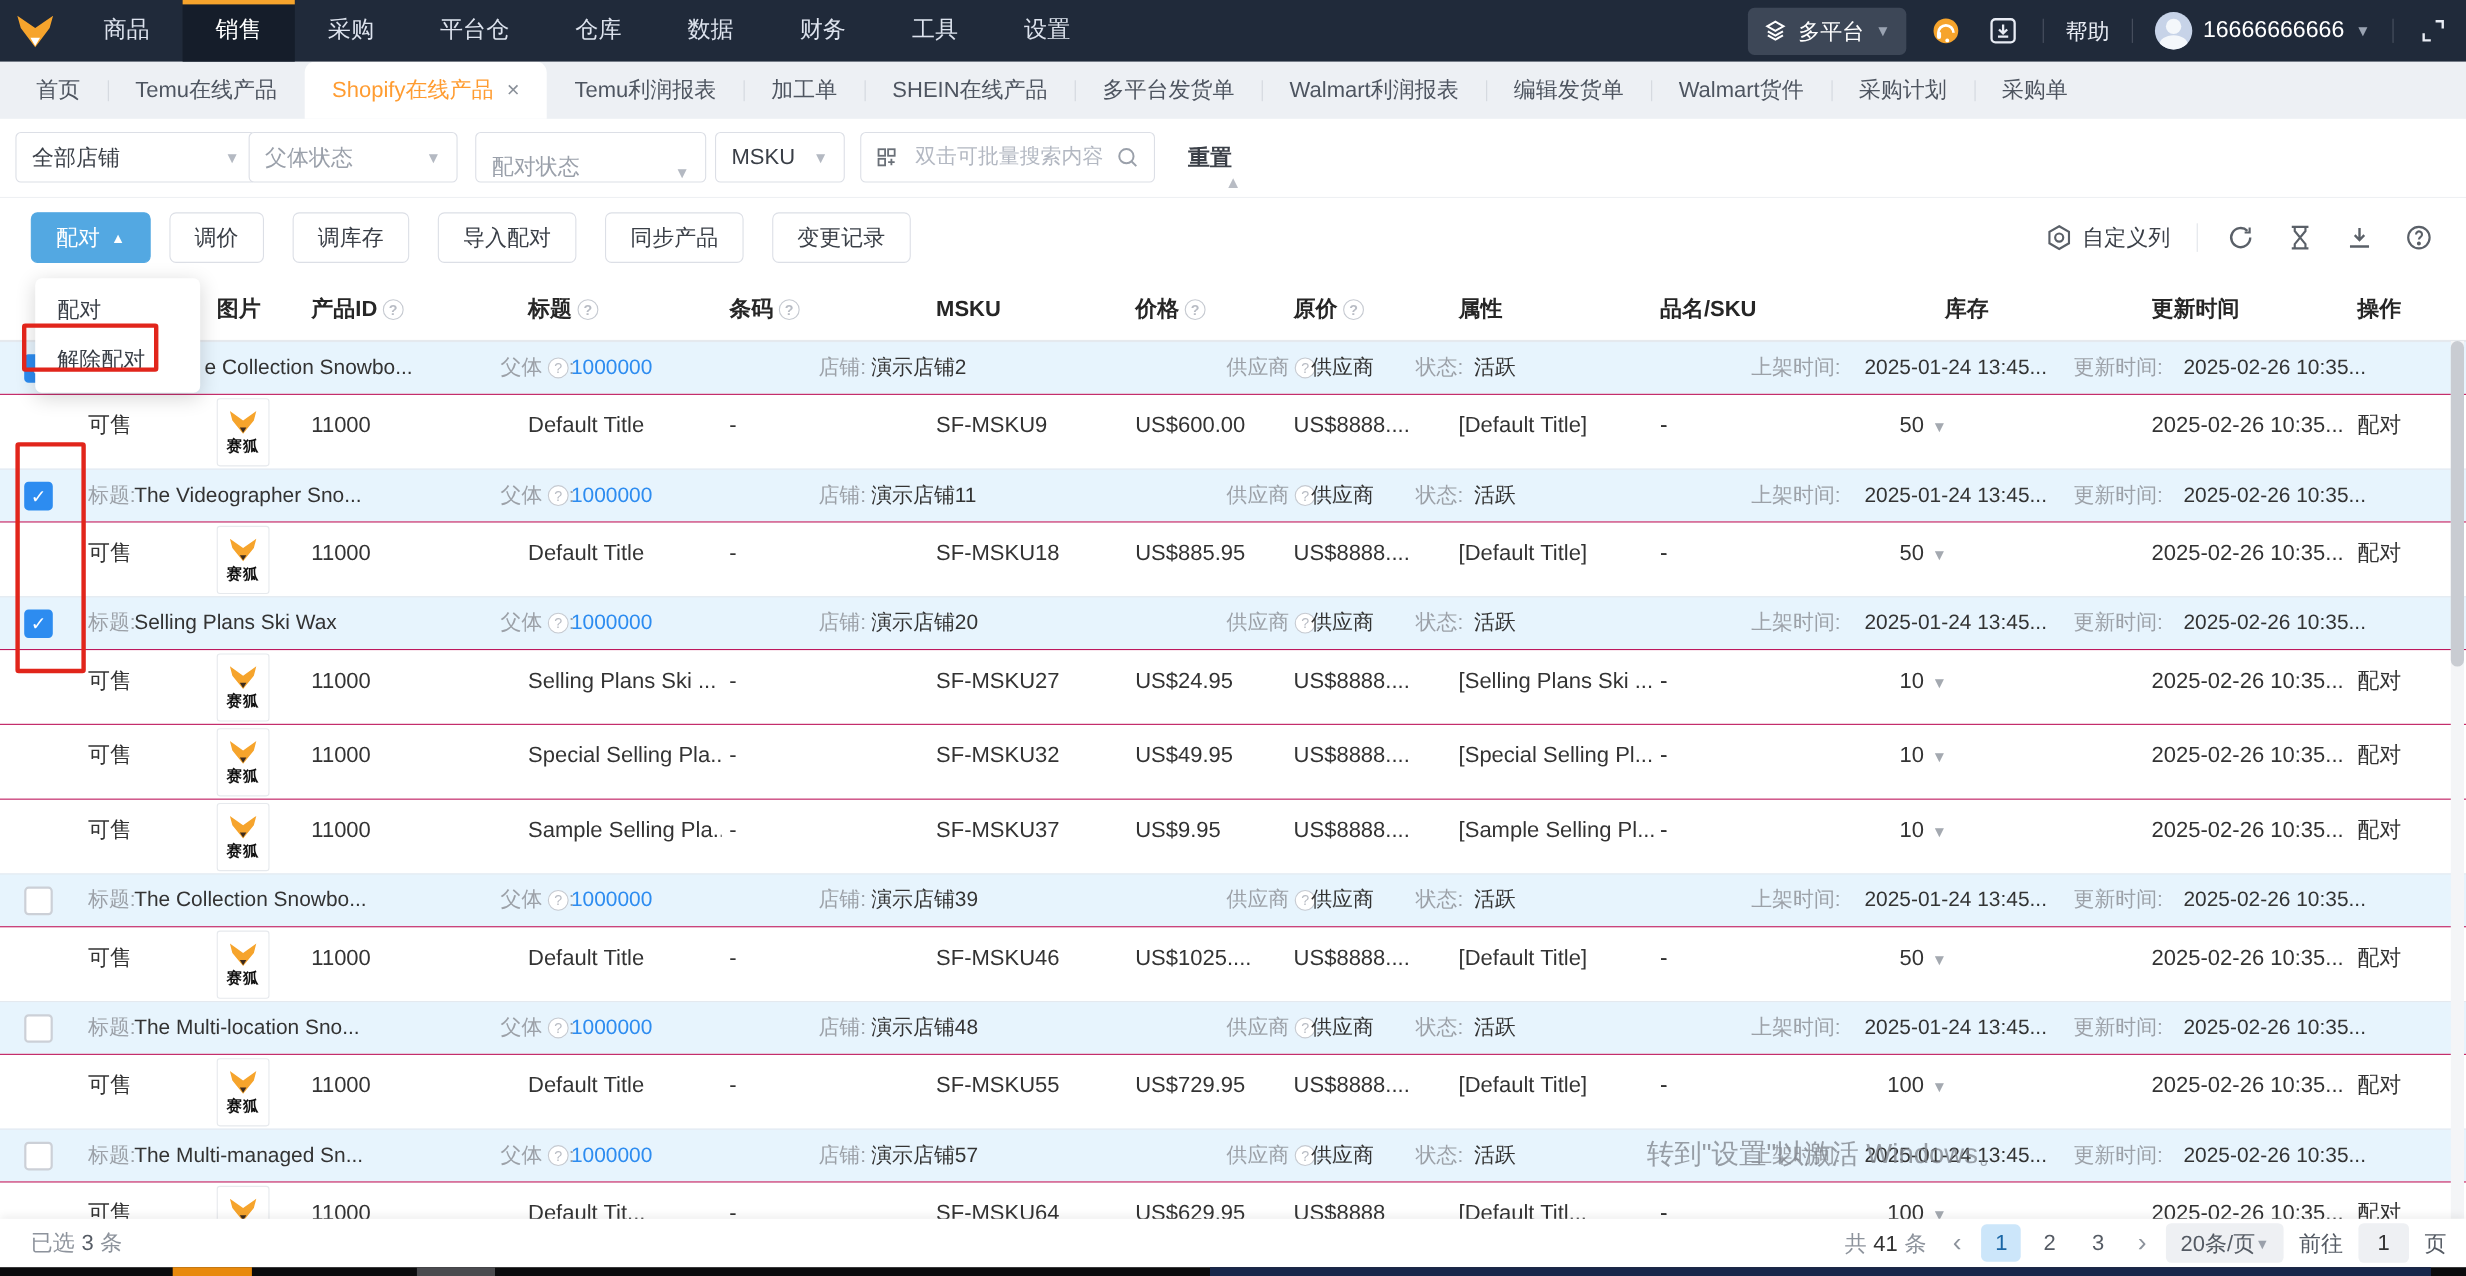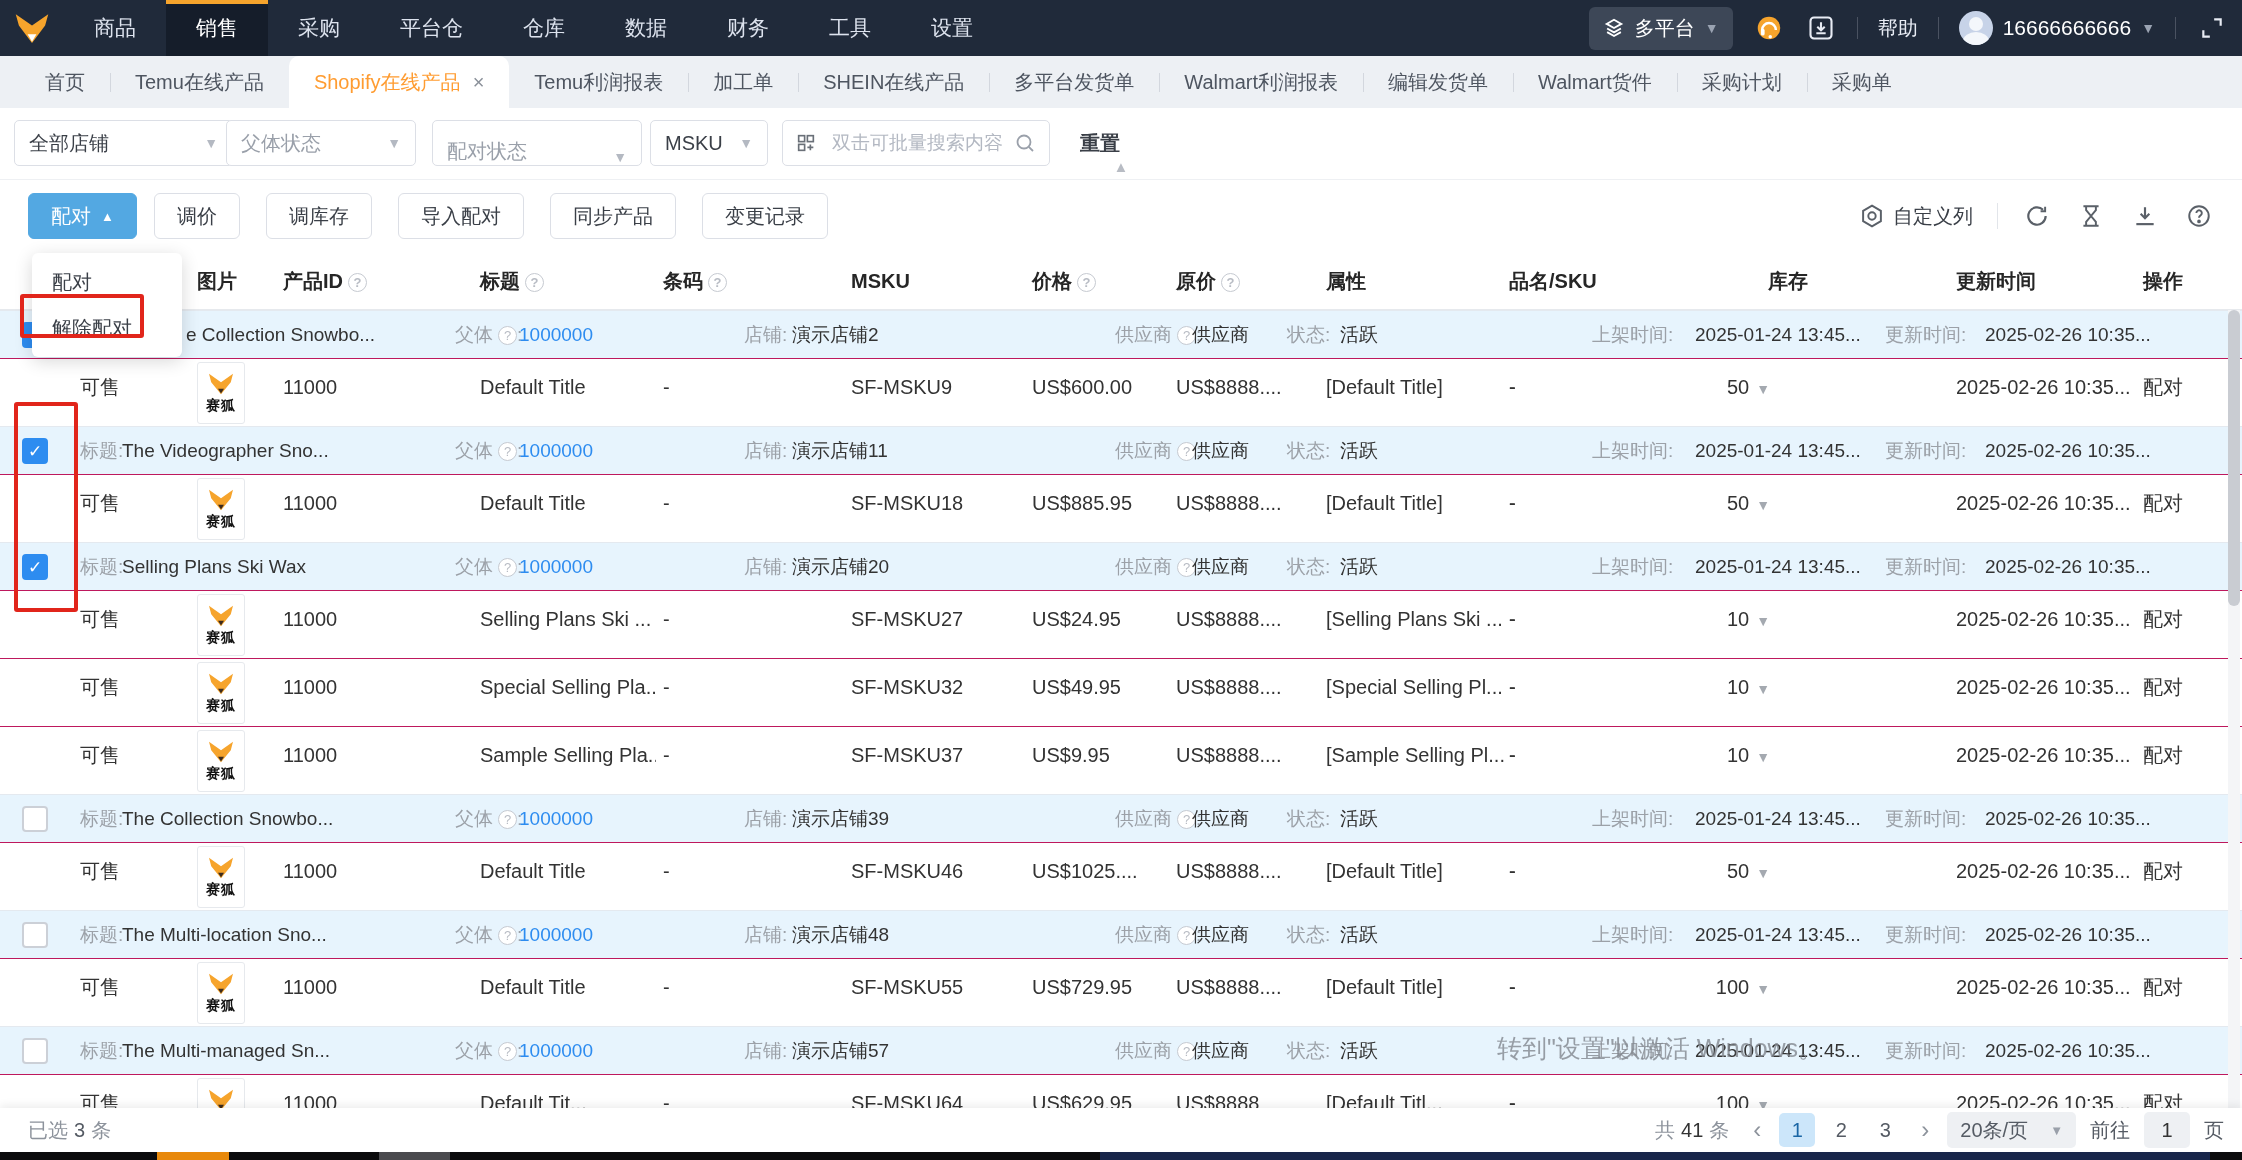--- a/index.html
+++ b/index.html
@@ -19,21 +19,21 @@
   .pill-caret { color:#9aa3b2; font-size:14px; }
   .nav-ico { width:32px; height:32px; display:flex; align-items:center; justify-content:center; cursor:pointer; }
   .nav-sep { width:1px; height:22px; background:#4a5261; }
   .nav-help { color:#e8ecf4; font-size:20px; cursor:pointer; }
   .account { display:flex; align-items:center; gap:10px; color:#fff; font-size:21px; cursor:pointer; }
   .avatar { width:34px; height:34px; border-radius:50%; background:#c7d3e8; position:relative; overflow:hidden; }
   .avatar::before { content:""; position:absolute; left:10px; top:6px; width:14px; height:14px; border-radius:50%; background:#f4f7fb; }
   .avatar::after { content:""; position:absolute; left:4px; top:21px; width:26px; height:18px; border-radius:50%; background:#f4f7fb; }
 
   
-  .tabbar { position:absolute; left:0; top:56px; width:100%; height:52px; background:#edf0f4; display:flex; padding-left:20px; z-index:9; }
+  .tabbar { position:absolute; left:0; top:56px; width:100%; height:52px; background:#edf0f4; display:flex; padding-left:8px; z-index:9; }
   .tab { position:relative; padding:0 25px; line-height:52px; font-size:20px; color:#4e5560; cursor:pointer; white-space:nowrap; }
   .tab + .tab::before { content:""; position:absolute; left:0; top:17px; width:1px; height:19px; background:#d3d7de; }
   .tab.active { background:#fff; color:#ff9c31; border-radius:10px 10px 0 0; }
   .tab.active::before, .tab.active + .tab::before { display:none; }
   .tab-close { display:none; margin-left:12px; color:#8a9099; font-size:20px; }
   .tab.active .tab-close { display:inline; }
   .tab-more { position:absolute; right:22px; top:0; line-height:52px; font-size:22px; color:#555; cursor:pointer; letter-spacing:2px; }
 
   
   .filterbar { position:absolute; left:0; top:108px; width:100%; height:72px; background:#fff; border-bottom:1px solid #eef0f3; z-index:8; }
@@ -124,21 +124,21 @@
   .footer { position:absolute; left:0; top:1108px; width:100%; height:44px; background:#fff; box-shadow:0 -3px 8px rgba(0,0,0,.07); z-index:40; }
   .sel-info { position:absolute; left:28px; top:0; line-height:44px; font-size:20px; color:#8d939c; }
   .sel-info .cnt { color:#555b64; margin:0 6px; }
   .pager { position:absolute; right:18px; top:0; height:44px; display:flex; align-items:center; gap:14px; font-size:20px; color:#555b64; }
   .pg-total { color:#8d939c; margin-right:6px; }
   .pg-total b { color:#333; font-weight:normal; margin:0 6px; }
   .pg-arrow { font-size:24px; color:#8d939c; cursor:pointer; padding:0 4px; }
   .pg-pages { display:flex; gap:8px; }
   .pg-num { min-width:36px; height:34px; line-height:34px; text-align:center; border-radius:5px; cursor:pointer; color:#555b64; }
   .pg-num.active { background:#cce6fa; color:#1a66a5; }
-  .pg-size { background:#eef0f3; border-radius:5px; height:36px; display:flex; align-items:center; padding:0 13px; gap:22px; color:#555b64; cursor:pointer; }
+  .pg-size { background:#eef0f3; border-radius:5px; height:36px; display:flex; align-items:center; padding:0 13px; gap:0; color:#555b64; cursor:pointer; }
   .pg-size .caret { font-size:13px; color:#9aa0aa; }
   .pg-goto { color:#555b64; }
   .pg-input { width:46px; height:36px; background:#eef0f3; border:none; border-radius:5px; text-align:center; font-size:20px; color:#333; font-family:inherit; outline:none; }
 
   
   .taskbar { position:absolute; left:0; top:1152px; width:100%; height:8px; background:#0b0b0d; z-index:50; }
   .tb-seg { position:absolute; top:0; height:8px; }
 </style>
 </head>
 <body>

